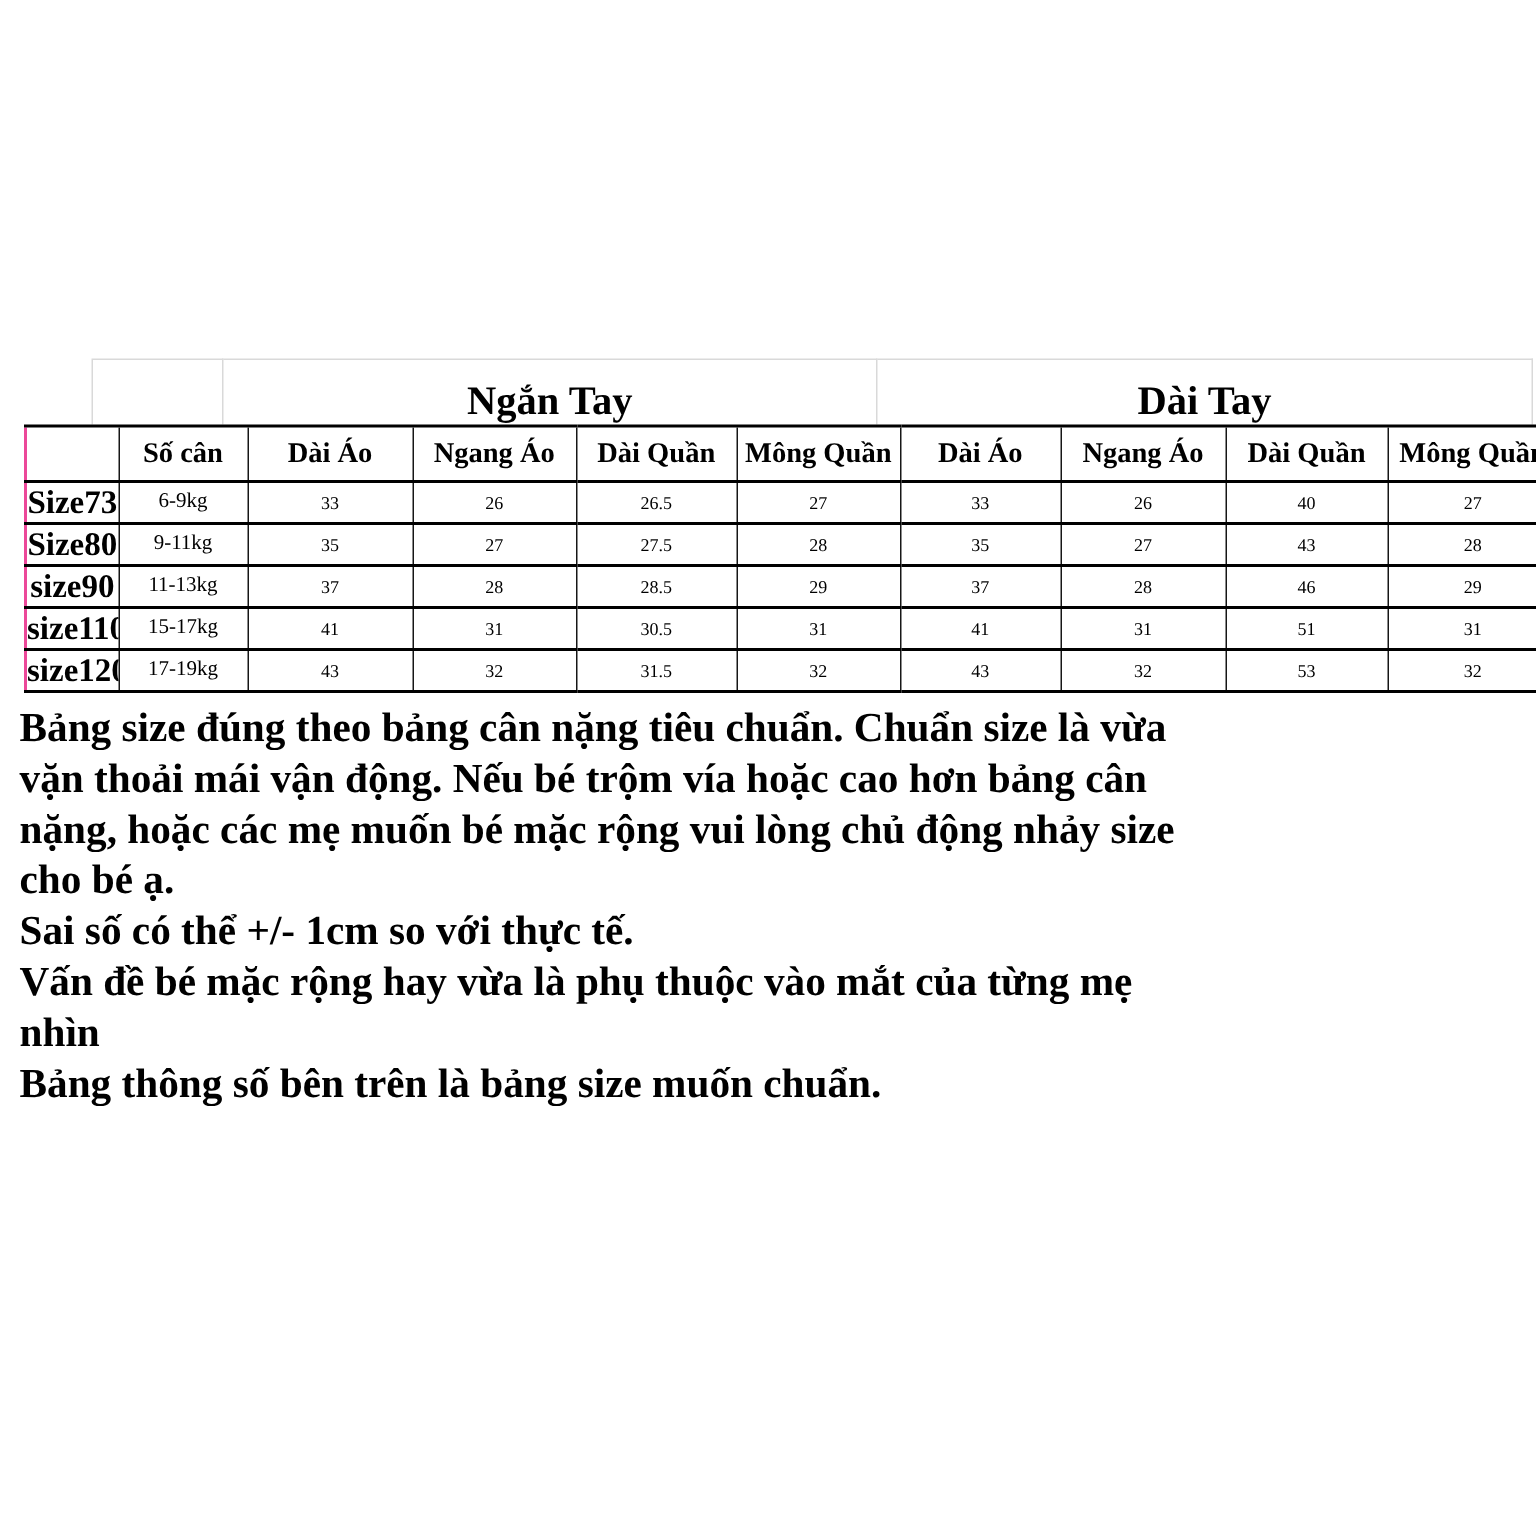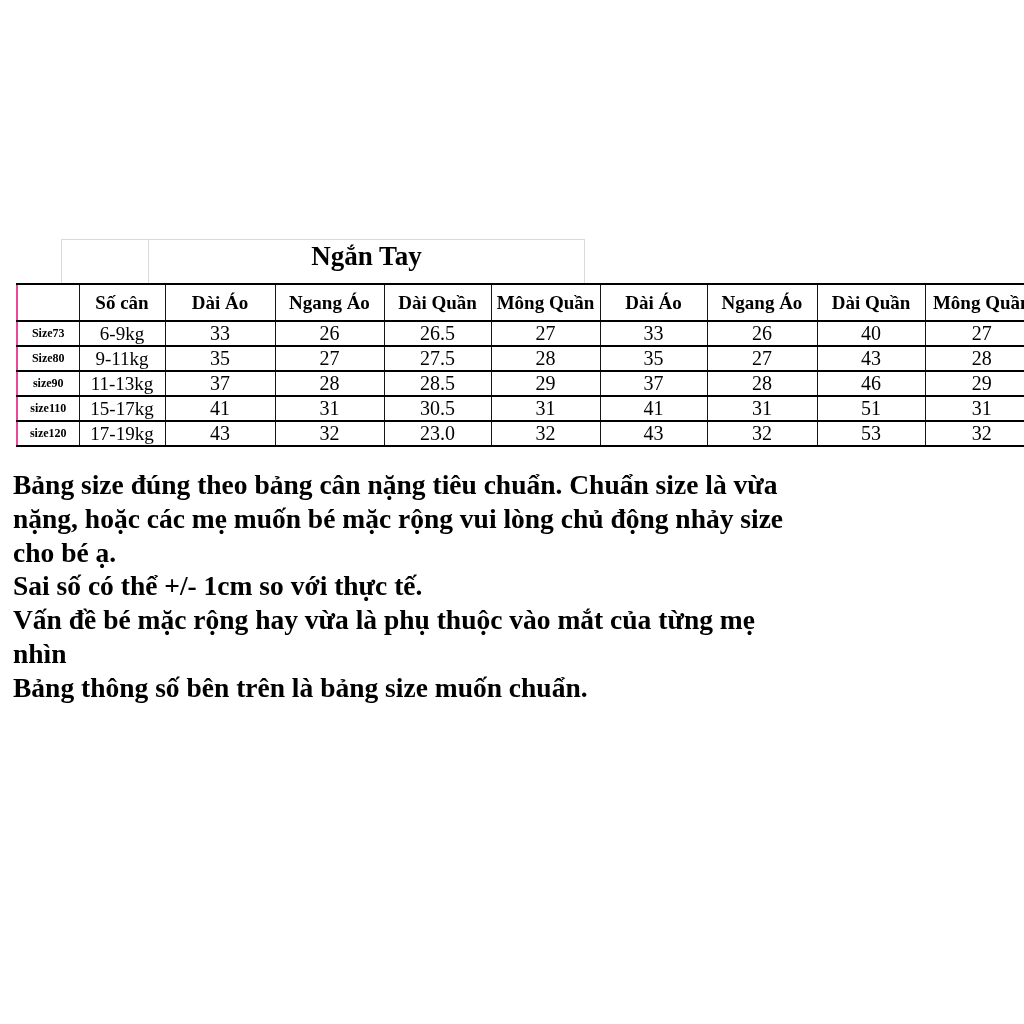--- a/index.html
+++ b/index.html
@@ -5,21 +5,21 @@
   html, body { margin:0; padding:0; background:#ffffff; }
   .canvas {
     position:relative; width:1024px; height:1024px; background:#ffffff;
     font-family:"Liberation Serif", serif; color:#000; overflow:hidden;
   }
 
   
   .title-row { position:absolute; top:239px; left:0; width:1022px; height:44px; display:flex; }
   .title-cell {
     box-sizing:border-box; border-right:1px solid #d9d9d9;
-    display:flex; align-items:flex-end; justify-content:center; padding-bottom:12px;
+    display:flex; align-items:flex-end; justify-content:center; padding-bottom:1px;
   }
   .tc0 { width:62px; }
   .tc1 { width:87px;  border-top:1px solid #d9d9d9; }
   .tc2 { width:436px; border-top:1px solid #d9d9d9; }
   .tc3 { width:437px; border-top:1px solid #d9d9d9; }
   .group-title { font-weight:bold; font-size:27px; line-height:30px; }
 
   
   .size-table {
     position:absolute; top:283px; left:16px; width:1022px;
@@ -28,39 +28,42 @@
   }
   .size-table th, .size-table td {
     box-sizing:border-box;
     border-left:1px solid #161616; border-right:1px solid #161616;
     border-top:2px solid #000; border-bottom:2px solid #000;
     text-align:center; vertical-align:middle; padding:0; overflow:hidden;
     font-family:"Liberation Serif", serif;
   }
   .size-table thead th { height:37px; font-size:19px; font-weight:bold; }
   .size-table tbody tr { height:22.5px; }
-  .c-size   { font-weight:bold; font-size:12px; }
-  .c-weight { font-size:19px; font-weight:normal; }
-  .c-num    { font-size:20px; font-weight:normal; }
+  .c-size   { font-weight:bold; font-size:22px; }
+  .c-weight { font-size:14px; font-weight:normal; }
+  .c-num    { font-size:12px; font-weight:normal; }
 
   
   .notes { position:absolute; left:13px; top:468px; width:1005px;
            font-weight:bold; font-size:27.5px; line-height:33.8px; }
   .note-line { white-space:nowrap; }
 </style>
 </head>
 <body>
 
 <div class="canvas">
 
   <div class="title-row">
     <div class="title-cell tc0"></div>
     <div class="title-cell tc1"></div>
     <div class="title-cell tc2">
       <span class="group-title">Ngắn Tay</span>
+    </div>
+    <div class="title-cell tc3">
+      <span class="group-title">Dài Tay</span>
     </div>
   </div>
 
   <table class="size-table">
     <colgroup>
       <col style="width:62px">
         <col style="width:86px">
       <col style="width:110px">
         <col style="width:109px">
         <col style="width:107px">
@@ -131,32 +134,33 @@
           <td class="c-num">41</td>
           <td class="c-num">31</td>
           <td class="c-num">51</td>
           <td class="c-num">31</td>
         </tr>
         <tr>
           <td class="c-size">size120</td>
           <td class="c-weight">17-19kg</td>
           <td class="c-num">43</td>
           <td class="c-num">32</td>
-          <td class="c-num">23.0</td>
+          <td class="c-num">31.5</td>
           <td class="c-num">32</td>
           <td class="c-num">43</td>
           <td class="c-num">32</td>
           <td class="c-num">53</td>
           <td class="c-num">32</td>
         </tr>
       </tbody>
   </table>
 
   <div class="notes">
     <div class="note-line">Bảng size đúng theo bảng cân nặng tiêu chuẩn. Chuẩn size là vừa</div>
+    <div class="note-line">vặn thoải mái vận động. Nếu bé trộm vía hoặc cao hơn bảng cân</div>
     <div class="note-line">nặng, hoặc các mẹ muốn bé mặc rộng vui lòng chủ động nhảy size</div>
     <div class="note-line">cho bé ạ.</div>
     <div class="note-line">Sai số có thể +/- 1cm so với thực tế.</div>
     <div class="note-line">Vấn đề bé mặc rộng hay vừa là phụ thuộc vào mắt của từng mẹ</div>
     <div class="note-line">nhìn</div>
     <div class="note-line">Bảng thông số bên trên là bảng size muốn chuẩn.</div>
   </div>
 
 </div>
 

